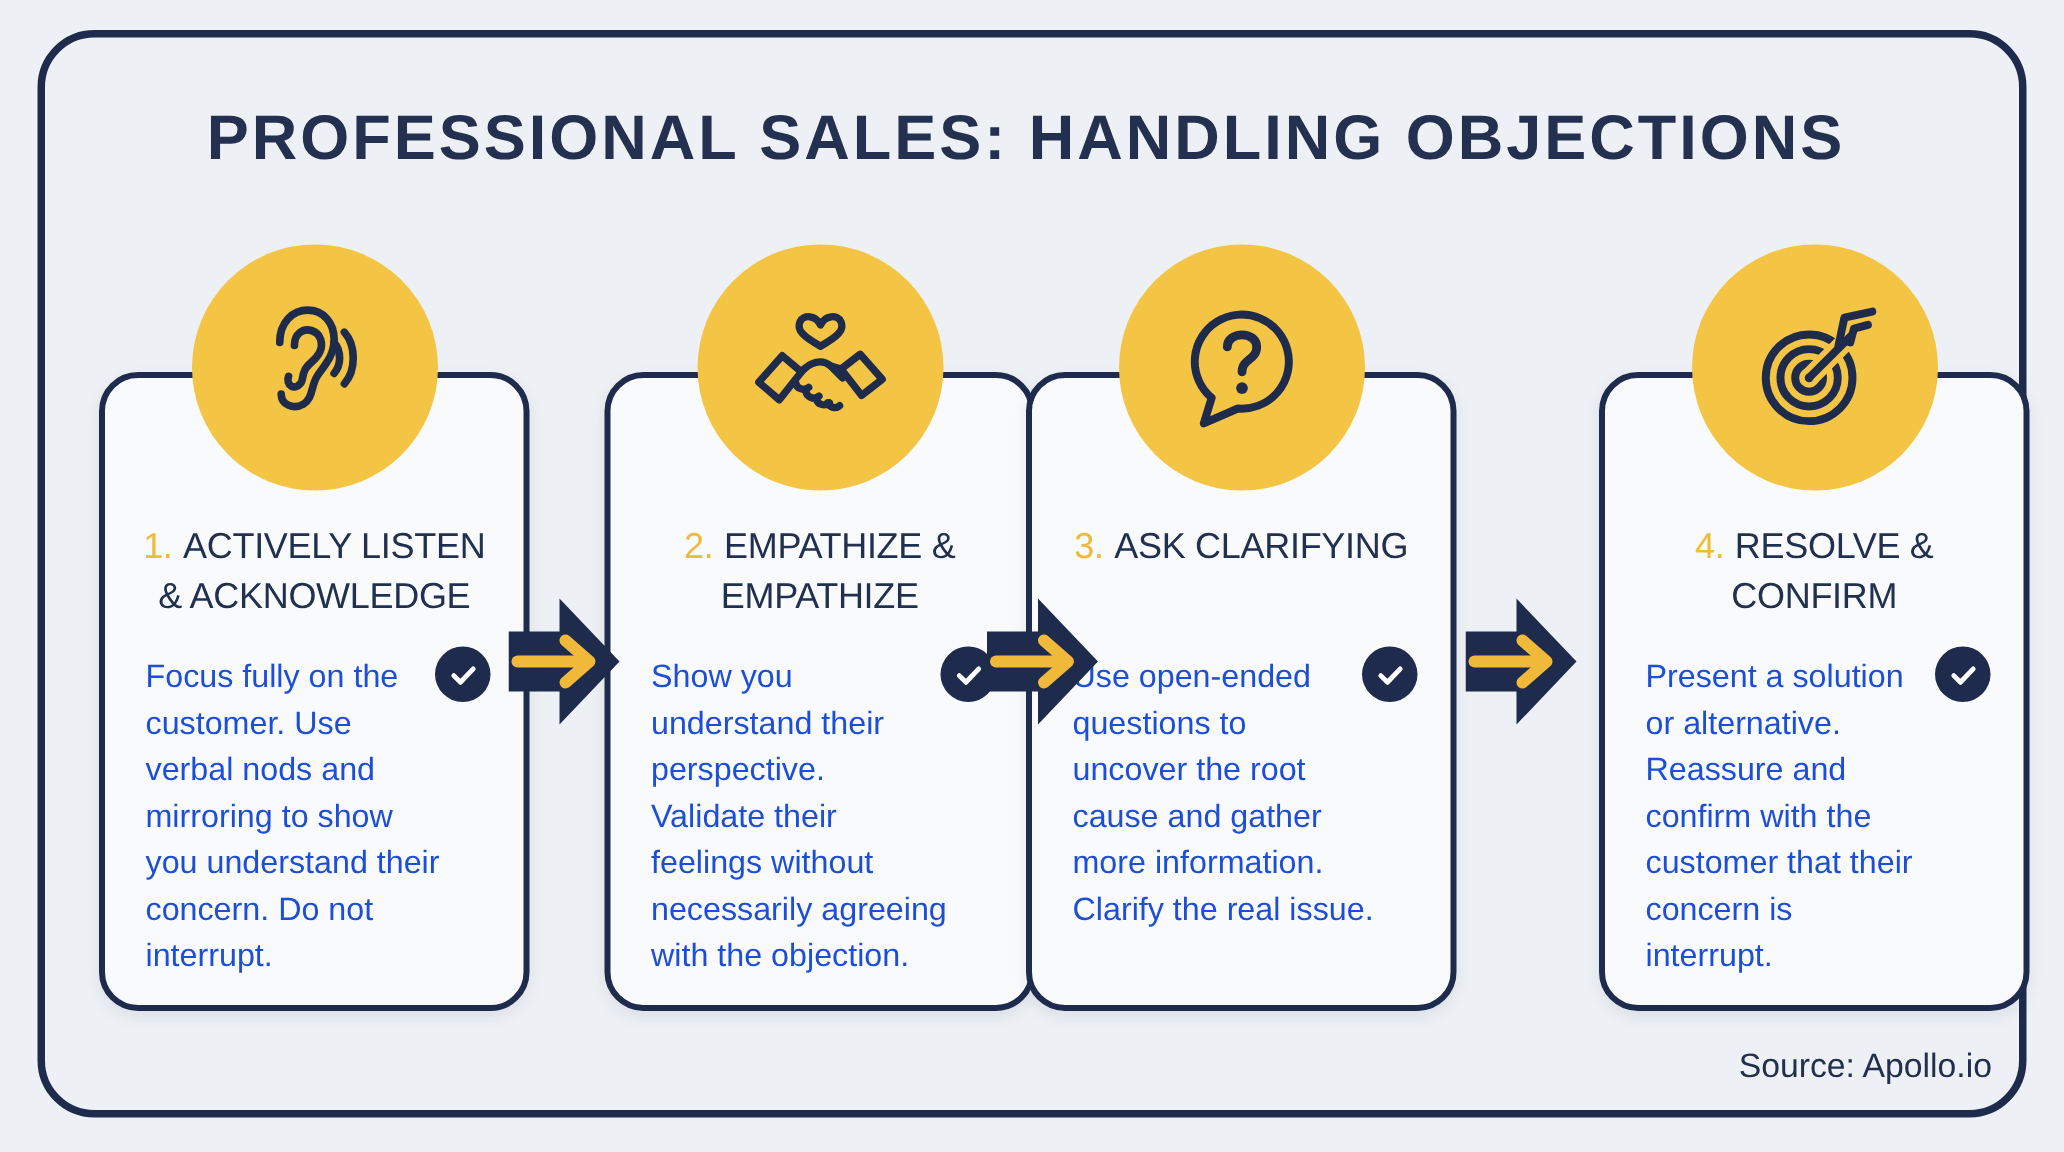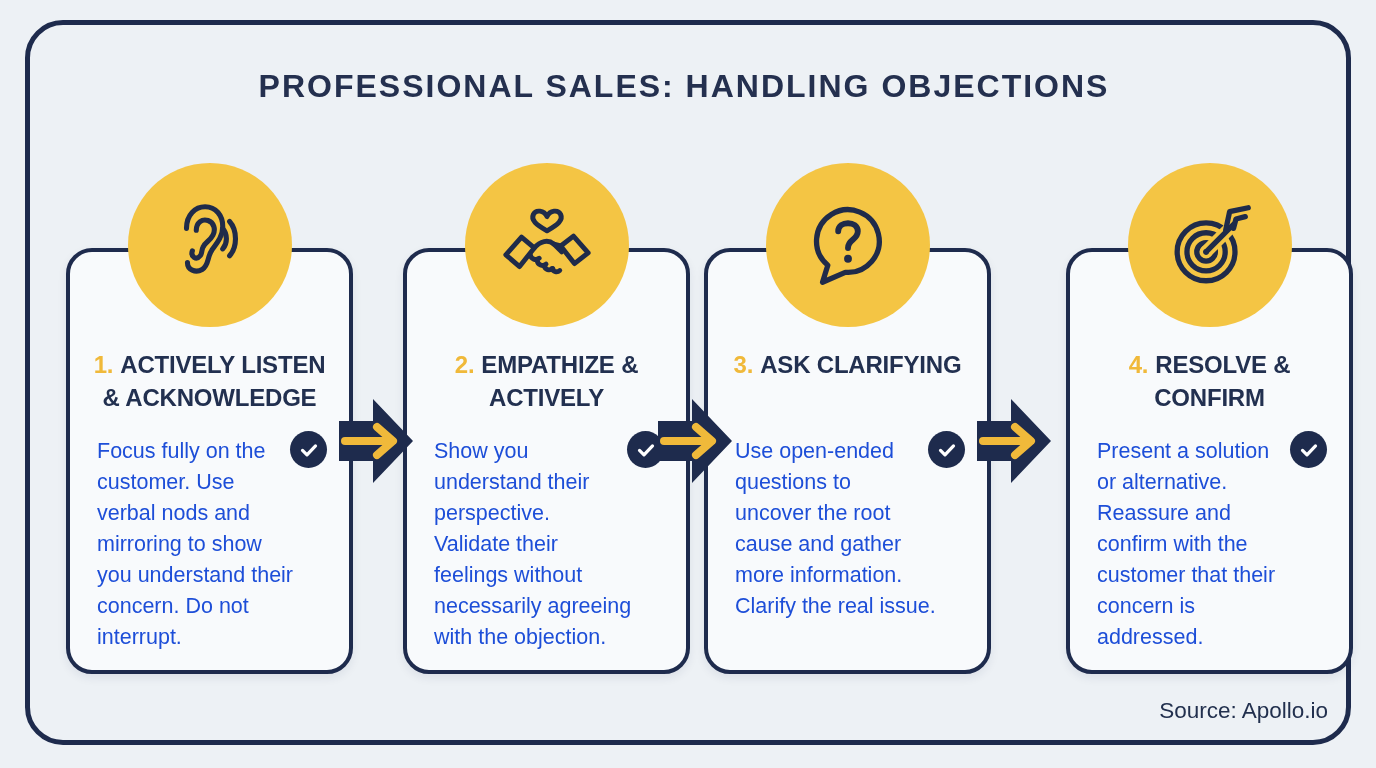--- a/index.html
+++ b/index.html
@@ -8,38 +8,38 @@
     background:#EDF1F5;
     font-family:"Liberation Sans", sans-serif;
     color:#22304E;
   }
   .frame {
     position:absolute; left:25px; top:20px; width:1326px; height:725px;
     border:5px solid #1E2B4D; border-radius:38px; box-sizing:border-box;
   }
   .title {
     position:absolute; top:68px; left:0; width:1368px; text-align:center;
-    font-size:32px; font-weight:bold; letter-spacing:2px; color:#24304F;
+    font-size:42px; font-weight:bold; letter-spacing:2px; color:#24304F;
     white-space:nowrap;
   }
   .card {
     position:absolute; top:248px; width:287px; height:426px;
     background:#F8FAFC; border:4px solid #1E2B4D; border-radius:26px;
     box-sizing:border-box; box-shadow:0 4px 10px rgba(30,43,77,0.08);
   }
-  .card1{left:66px;} .card2{left:403px;} .card3{left:704px;} .card4{left:1066px;}
+  .card1{left:66px;} .card2{left:403px;} .card3{left:684px;} .card4{left:1066px;}
   .icon-circle {
     position:absolute; left:57.5px; top:-89px; width:164px; height:164px;
     border-radius:50%; background:#F4C544;
     display:flex; align-items:center; justify-content:center;
   }
   .icon-circle svg { width:98px; height:98px; }
   .heading {
     position:absolute; top:96px; left:0; width:100%; text-align:center;
-    font-weight:bold; font-size:24px; line-height:33px; color:#223050;
+    font-weight:normal; font-size:24px; line-height:33px; color:#223050;
     letter-spacing:-0.2px;
   }
   .num { color:#F0B93A; margin-right:7px; }
   .body-text {
     position:absolute; top:184px; left:27px; width:236px;
     font-size:21.5px; line-height:31px; color:#1d4ed8;
     white-space:pre-line;
   }
   .check {
     position:absolute; left:220px; top:179px; width:37px; height:37px;
@@ -98,21 +98,21 @@
       <path class="stroke" stroke-width="5" d="M37 53 C43 46 51 44 57 49 L64 51"></path>
       <path class="stroke" stroke-width="5" d="M57 49 L65 57"></path>
       <path class="stroke" stroke-width="5" d="M33 60 a5.5 5.5 0 0 0 9 3.5"></path>
       <path class="stroke" stroke-width="5" d="M40 66 a5.5 5.5 0 0 0 9 3.5"></path>
       <path class="stroke" stroke-width="5" d="M47 71 a5.5 5.5 0 0 0 9 3"></path>
       <path class="stroke" stroke-width="5" d="M55 74 a5 5 0 0 0 8 2"></path>
     </svg>
   </div>
   <div class="heading">
     <div><span class="num">2.</span><span>EMPATHIZE &amp;</span></div>
-    <div>ACTIVELY</div>
+    <div>EMPATHIZE</div>
   </div>
   <div class="check">
     <svg viewBox="0 0 37 37">
         <path d="M10.5 19 L16 24.5 L26.5 13.5" stroke="#FFFFFF" stroke-width="4" fill="none" stroke-linecap="round" stroke-linejoin="round"></path>
       </svg>
   </div>
   <div class="body-text">Show you
 understand their
 perspective.
 Validate their
@@ -166,21 +166,21 @@
     <svg viewBox="0 0 37 37">
         <path d="M10.5 19 L16 24.5 L26.5 13.5" stroke="#FFFFFF" stroke-width="4" fill="none" stroke-linecap="round" stroke-linejoin="round"></path>
       </svg>
   </div>
   <div class="body-text">Present a solution
 or alternative.
 Reassure and
 confirm with the
 customer that their
 concern is
-addressed.</div>
+interrupt.</div>
 </div>
 
 <svg class="flow-arrow fa1" viewBox="0 0 76 88">
   <polygon points="0,24 34,24 34,2 74,44 34,86 34,64 0,64" fill="#1E2B4D"></polygon>
   <line x1="6" y1="44" x2="48" y2="44" stroke="#F0B93A" stroke-width="8" stroke-linecap="round"></line>
   <polyline points="38,30 54,44 38,58" fill="none" stroke="#F0B93A" stroke-width="8" stroke-linecap="round" stroke-linejoin="round"></polyline>
 </svg>
 <svg class="flow-arrow fa2" viewBox="0 0 76 88">
   <polygon points="0,24 34,24 34,2 74,44 34,86 34,64 0,64" fill="#1E2B4D"></polygon>
   <line x1="6" y1="44" x2="48" y2="44" stroke="#F0B93A" stroke-width="8" stroke-linecap="round"></line>

